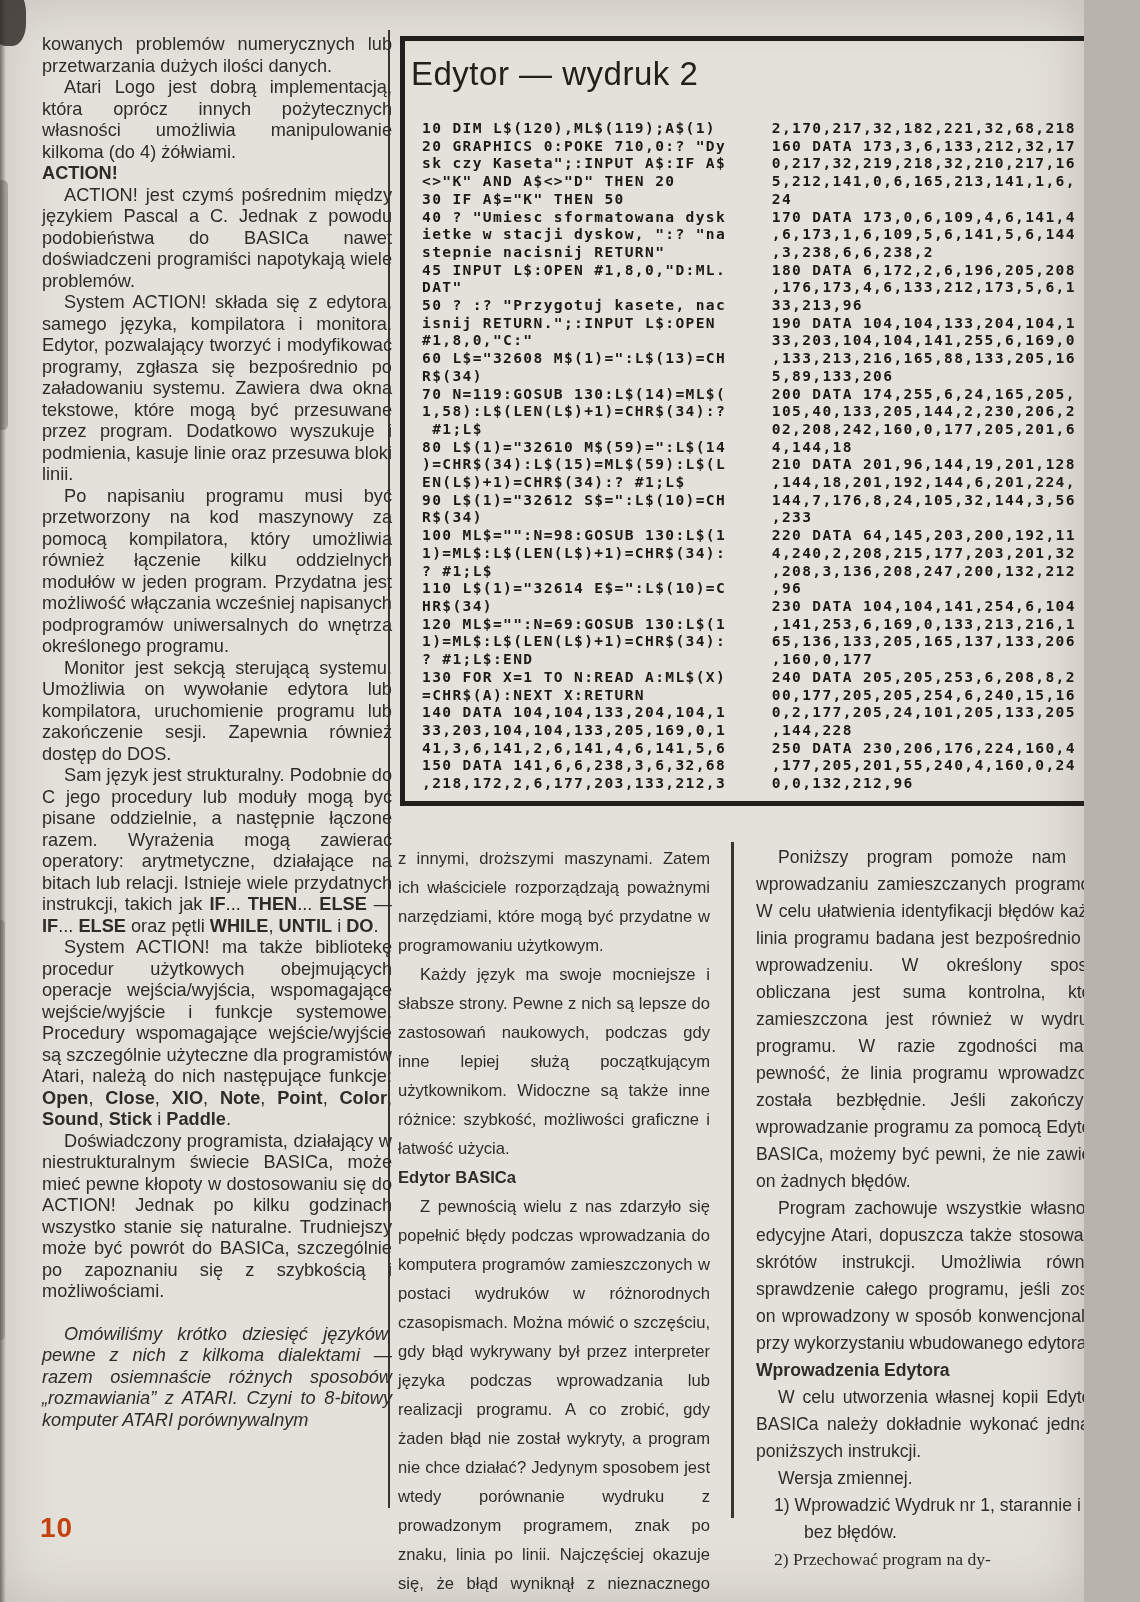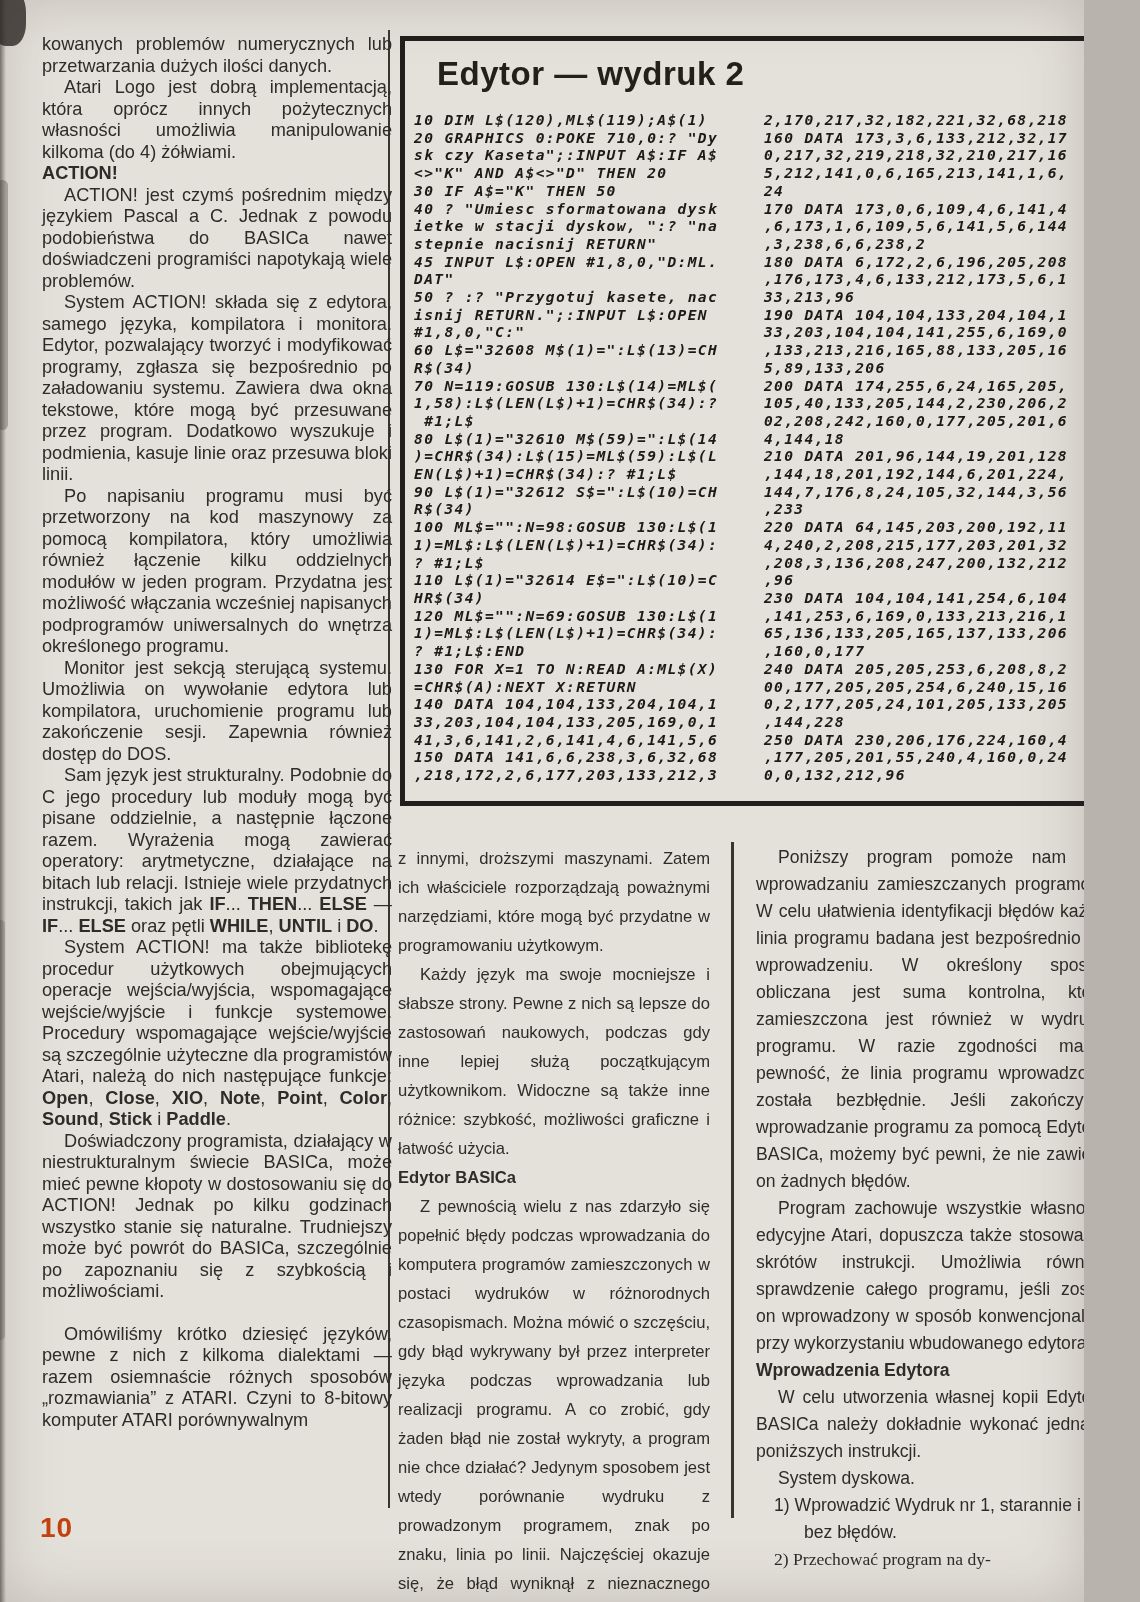--- a/index.html
+++ b/index.html
@@ -23,46 +23,45 @@
   .blot3{position:absolute;left:-4px;top:920px;width:9px;height:420px;
     background:#4a443c;border-radius:8px;opacity:.25;}
 
   
   .col{position:absolute;}
   .col p{margin:0;text-align:justify;}
   #col-left{left:42px;top:34px;width:350px;font-size:18.2px;line-height:21.5px;}
   #col-mid{left:398px;top:844px;width:312px;font-size:16.6px;line-height:29px;}
   #col-right{left:756px;top:844px;width:351px;font-size:17.6px;line-height:27px;}
   .indent{text-indent:22px;}
-  .gap-top{margin-top:21px !important;}
+  .gap-top{margin-top:21px !important;font-style:italic;}
   .sec-heading{font-weight:bold;text-align:center;margin:15px 0 13px;}
   b{font-weight:bold;}
 
   
   .vrule{position:absolute;background:#38342e;}
   #rule-left{left:388px;top:30px;width:2px;height:1478px;}
   #rule-mid{left:731px;top:842px;width:3px;height:676px;}
 
   
   #listing-box{
     position:absolute;left:400px;top:36px;width:700px;height:760px;
     border:5px solid #211f1b;
   }
   #listing-title{
-    font-weight:bold;font-size:33px;letter-spacing:.5px;color:#222019;
-    margin:14px 0 2px 32px;
+    font-weight:normal;font-size:33px;letter-spacing:.5px;color:#222019;
+    margin:14px 0 2px 6px;
   }
   #code-wrap{display:flex;padding:12px 2px 0 5px;}
   pre.code{
-    margin:4px;white-space:pre;
+    margin:12px;white-space:pre;
     font-family:"DejaVu Sans Mono", monospace;
     font-weight:bold;
     font-size:14.6px;line-height:17.7px;letter-spacing:1.35px;
     color:#1c1a16;
-    font-style:italic;
   }
   #code-left{width:351px;}
   #code-right{width:344px;}
 
   #page-number{
     position:absolute;left:40px;top:1512px;
     font-size:28px;font-weight:bold;color:#c2410c;letter-spacing:1px;
   }
 </style>
 </head>
@@ -179,20 +178,20 @@
     <p class="indent">Każdy język ma swoje mocniejsze i słabsze strony. Pewne z nich są lepsze do zastosowań naukowych, podczas gdy inne lepiej służą początkującym użytkownikom. Widoczne są także inne różnice: szybkość, możliwości graficzne i łatwość użycia.</p>
     <p class="sec-heading">Edytor BASICa</p>
     <p class="indent">Z pewnością wielu z nas zdarzyło się popełnić błędy podczas wprowadzania do komputera programów zamieszczonych w postaci wydruków w różnorodnych czasopismach. Można mówić o szczęściu, gdy błąd wykrywany był przez interpreter języka podczas wprowadzania lub realizacji programu. A co zrobić, gdy żaden błąd nie został wykryty, a program nie chce działać? Jedynym sposobem jest wtedy porównanie wydruku z prowadzonym programem, znak po znaku, linia po linii. Najczęściej okazuje się, że błąd wyniknął z nieznacznego przekłamania w nazwie zmiennej lub zmianie operatora i jest trudny do wykrycia.</p>
   </div>
 
   <div class="col" id="col-right">
     <p class="indent">Poniższy program pomoże nam we wprowadzaniu zamieszczanych programów. W celu ułatwienia identyfikacji błędów każda linia programu badana jest bezpośrednio po wprowadzeniu. W określony sposób obliczana jest suma kontrolna, która zamieszczona jest również w wydruku programu. W razie zgodności mamy pewność, że linia programu wprowadzona została bezbłędnie. Jeśli zakończymy wprowadzanie programu za pomocą Edytora BASICa, możemy być pewni, że nie zawiera on żadnych błędów.</p>
     <p class="indent">Program zachowuje wszystkie własności edycyjne Atari, dopuszcza także stosowanie skrótów instrukcji. Umożliwia również sprawdzenie całego programu, jeśli został on wprowadzony w sposób konwencjonalny, przy wykorzystaniu wbudowanego edytora.</p>
     <p class="sec-heading">Wprowadzenia Edytora</p>
     <p class="indent">W celu utworzenia własnej kopii Edytora BASICa należy dokładnie wykonać jedną z poniższych instrukcji.</p>
-    <p style="text-indent:22px;">System dyskowa.</p>
+    <p style="text-indent:22px;">Wersja zmiennej.</p>
     <p style="margin-left:18px;padding-left:30px;text-indent:-30px;text-align:left;">1) Wprowadzić Wydruk nr 1, starannie i bez błędów.</p>
     <p style="margin-left:18px;padding-left:30px;text-indent:-30px;text-align:left;font-family:Liberation Serif, serif;">2) Przechować program na dy-</p>
   </div>
 
   <div id="page-number">10</div>
 
 </div>
 
 </body></html>

